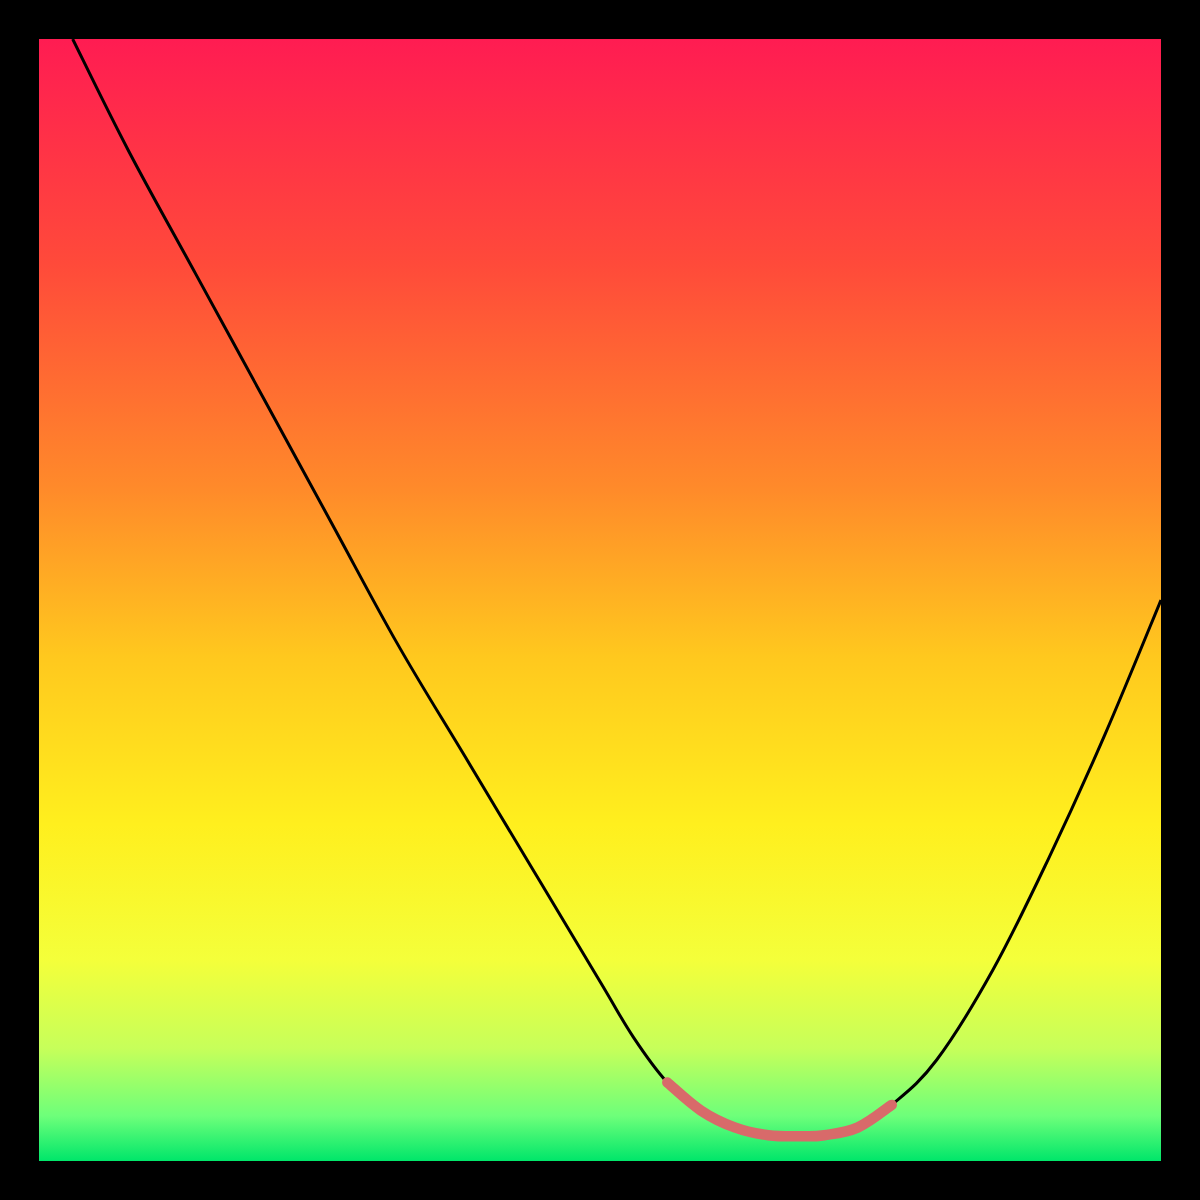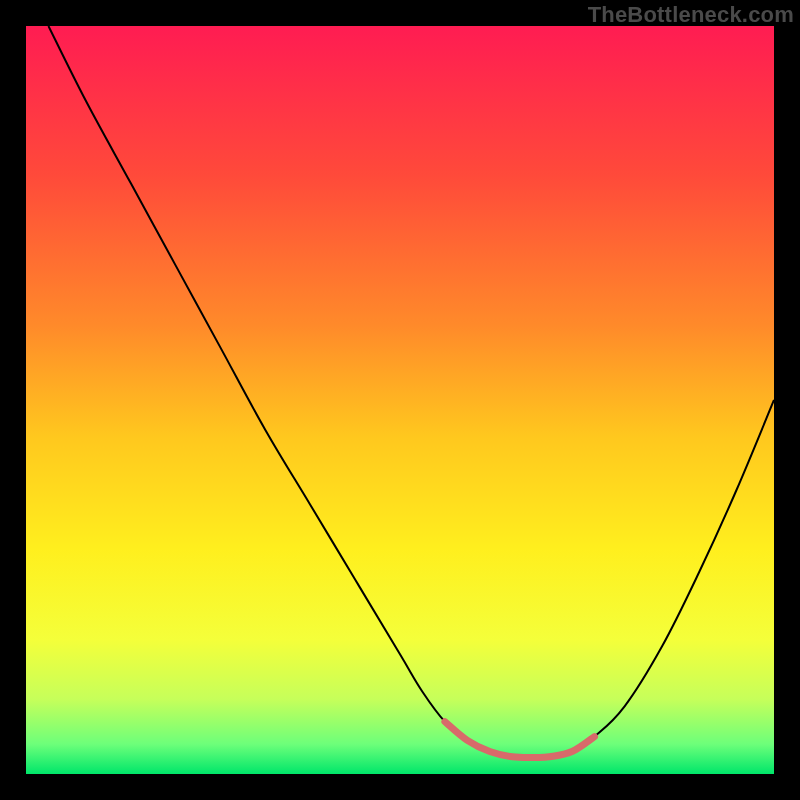--- a/index.html
+++ b/index.html
@@ -33,21 +33,20 @@
     left: 26px;
     width: 748px;
     height: 748px;
     display: block;
   }
 </style>
 </head>
 <body>
 
 <div class="frame">
-  <div class="watermark">TheBottleneck.com</div>
 
   <svg class="plot" viewBox="0 0 748 748" preserveAspectRatio="none">
     <defs>
       <linearGradient id="bg-grad" x1="0" y1="0" x2="0" y2="1">
           <stop offset="0%" stop-color="#ff1c52"></stop>
           <stop offset="20%" stop-color="#ff4a3a"></stop>
           <stop offset="40%" stop-color="#ff8a2a"></stop>
           <stop offset="55.00000000000001%" stop-color="#ffc81e"></stop>
           <stop offset="70%" stop-color="#ffef1e"></stop>
           <stop offset="82%" stop-color="#f4ff3a"></stop>

